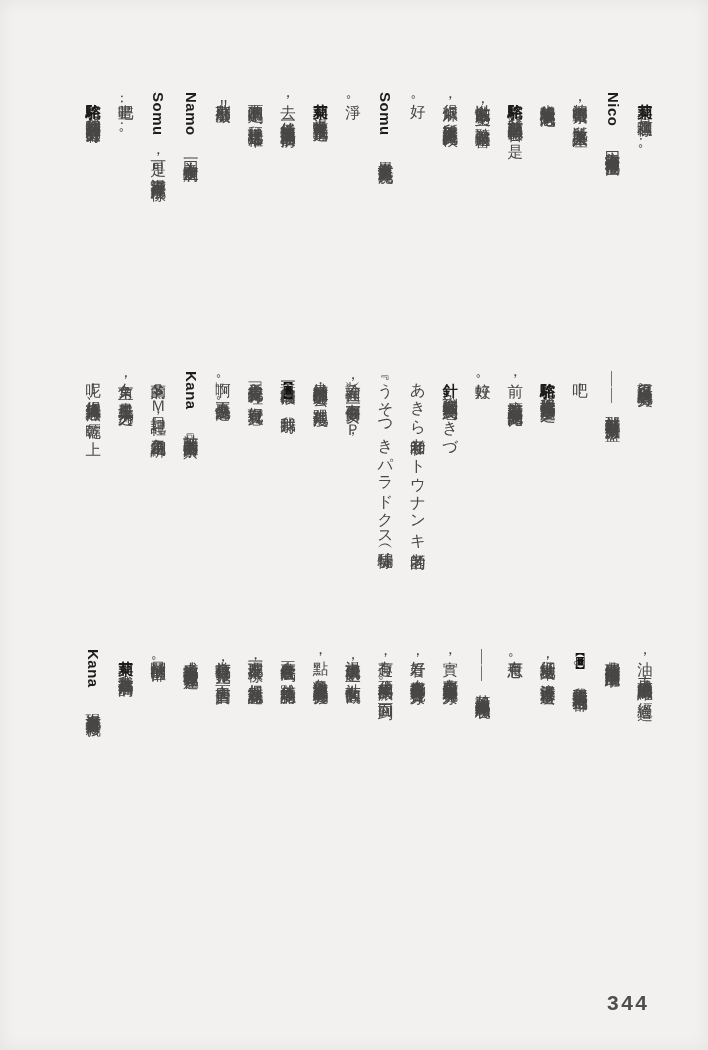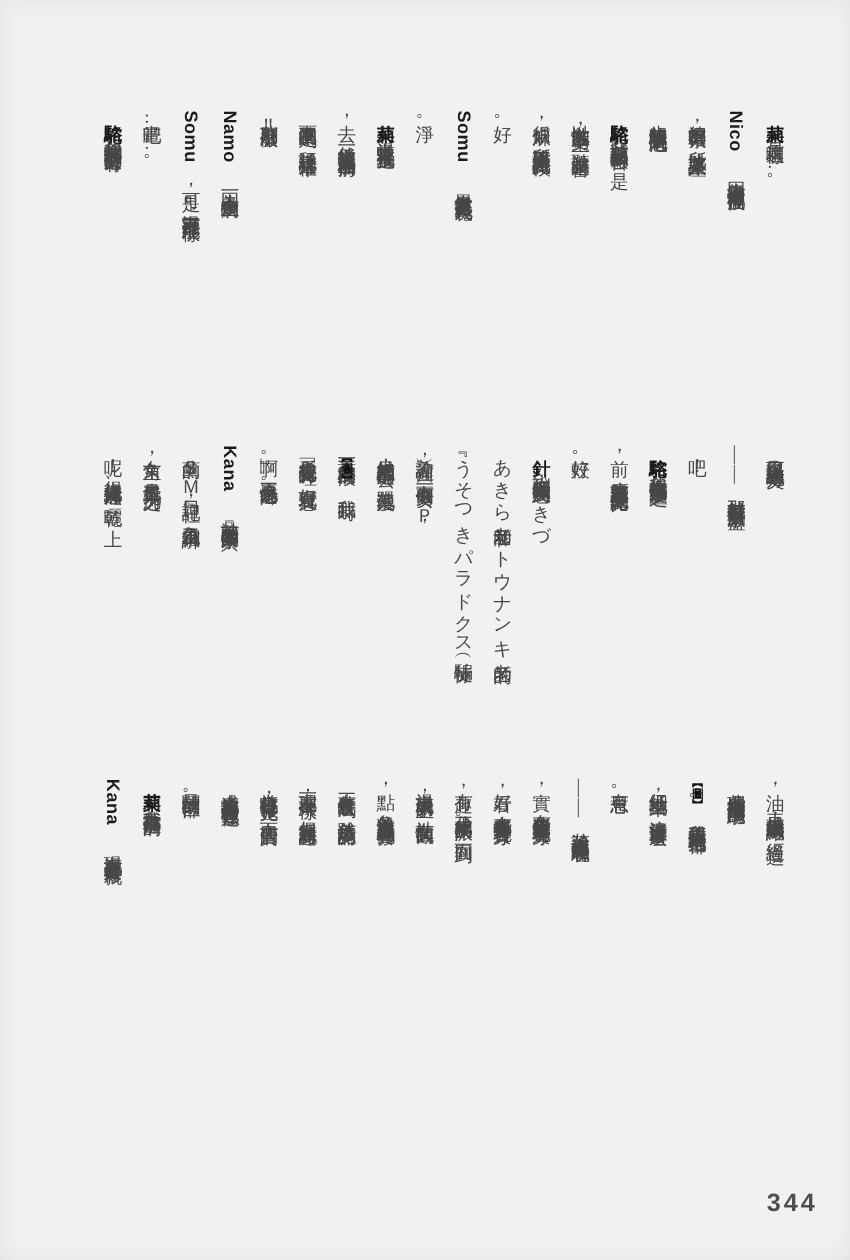--- a/index.html
+++ b/index.html
@@ -56,21 +56,20 @@
   }
   .page-number {
     position: absolute;
     left: 607px;
     top: 991px;
     font-family: "Liberation Sans", "DejaVu Sans", sans-serif;
     font-weight: bold;
     font-size: 21px;
     letter-spacing: 2.5px;
     color: #4e4e4e;
-    margin-left: 32px;
   }
 </style>
 </head>
 <body>
 
 <div class="page">
   <section class="text-row" id="row-0">
       <div class="col"><span class="label">莉菜</span><span class="t">是這樣啊……。</span></div>
       <div class="col"><span class="label">Nico</span><span class="t">因為漫畫裡面常常把後面</span></div>
       <div class="col"><span class="t">的洞畫得很緊，所以才讓某些人產</span></div>

